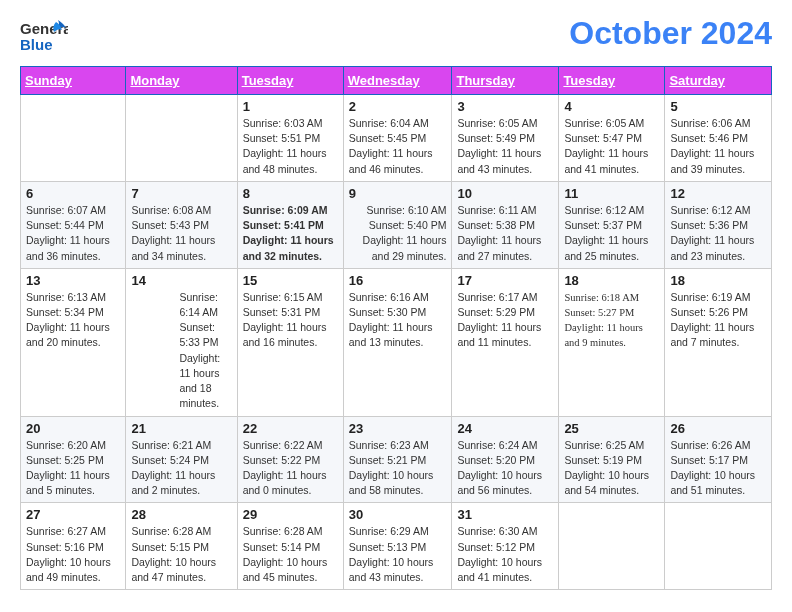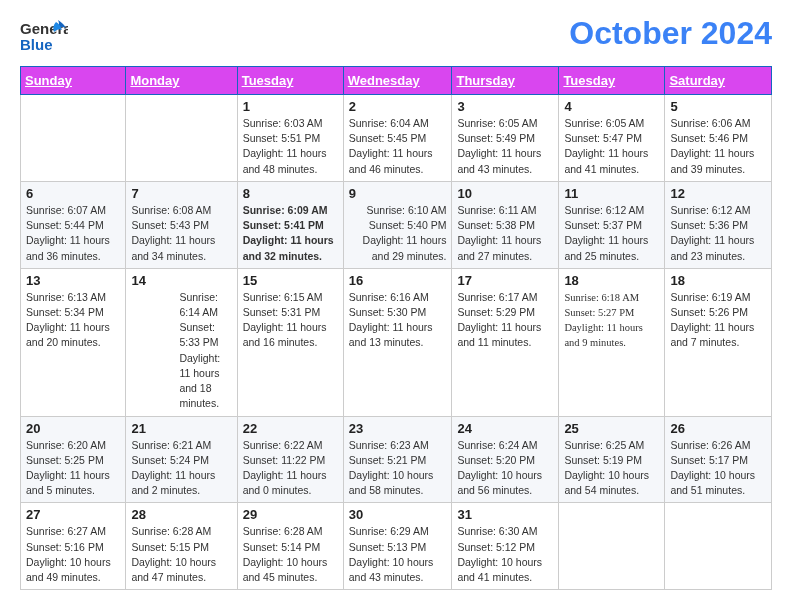--- a/index.html
+++ b/index.html
@@ -251,21 +251,21 @@
           </td>
           <td>
             <span class="day-number">21</span>
             <div class="day-detail" style="white-space: pre-line;">Sunrise: 6:21 AM
 Sunset: 5:24 PM
 Daylight: 11 hours and 2 minutes.</div>
           </td>
           <td>
             <span class="day-number">22</span>
             <div class="day-detail" style="white-space: pre-line;">Sunrise: 6:22 AM
-Sunset: 11:22 PM
+Sunset: 5:22 PM
 Daylight: 11 hours and 0 minutes.</div>
           </td>
           <td>
             <span class="day-number">23</span>
             <div class="day-detail" style="white-space: pre-line;">Sunrise: 6:23 AM
 Sunset: 5:21 PM
 Daylight: 10 hours and 58 minutes.</div>
           </td>
           <td>
             <span class="day-number">24</span>

